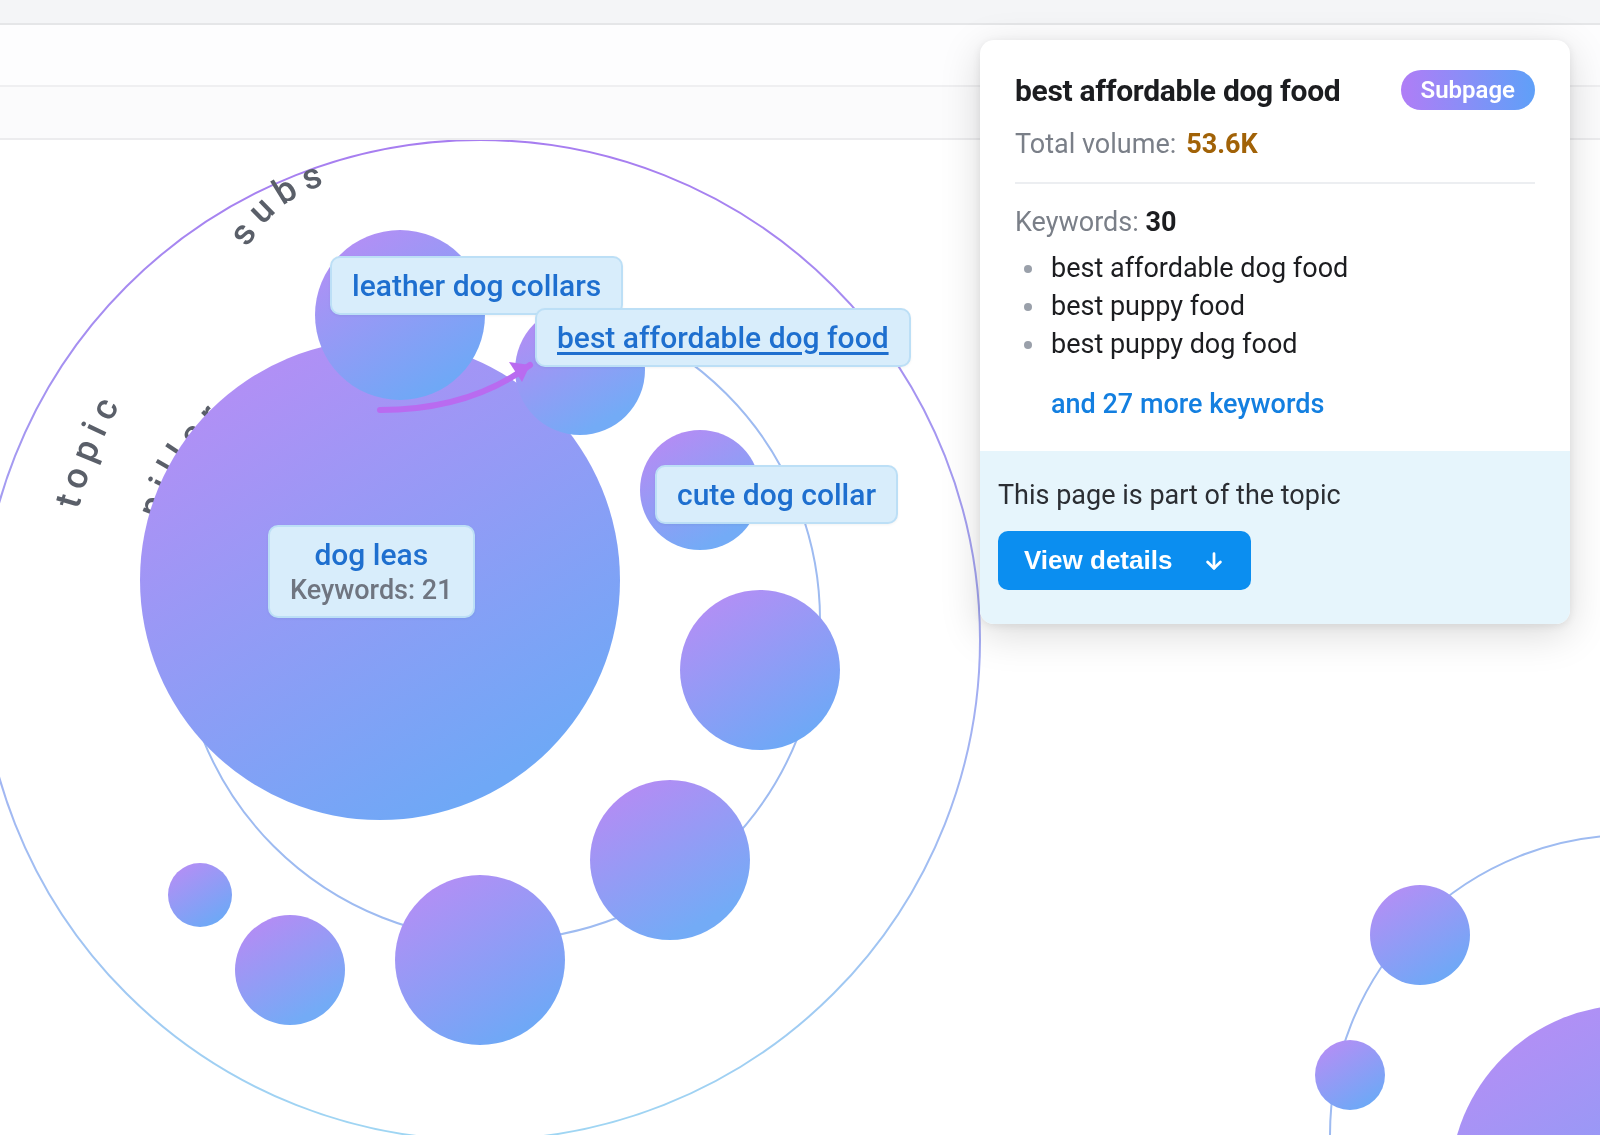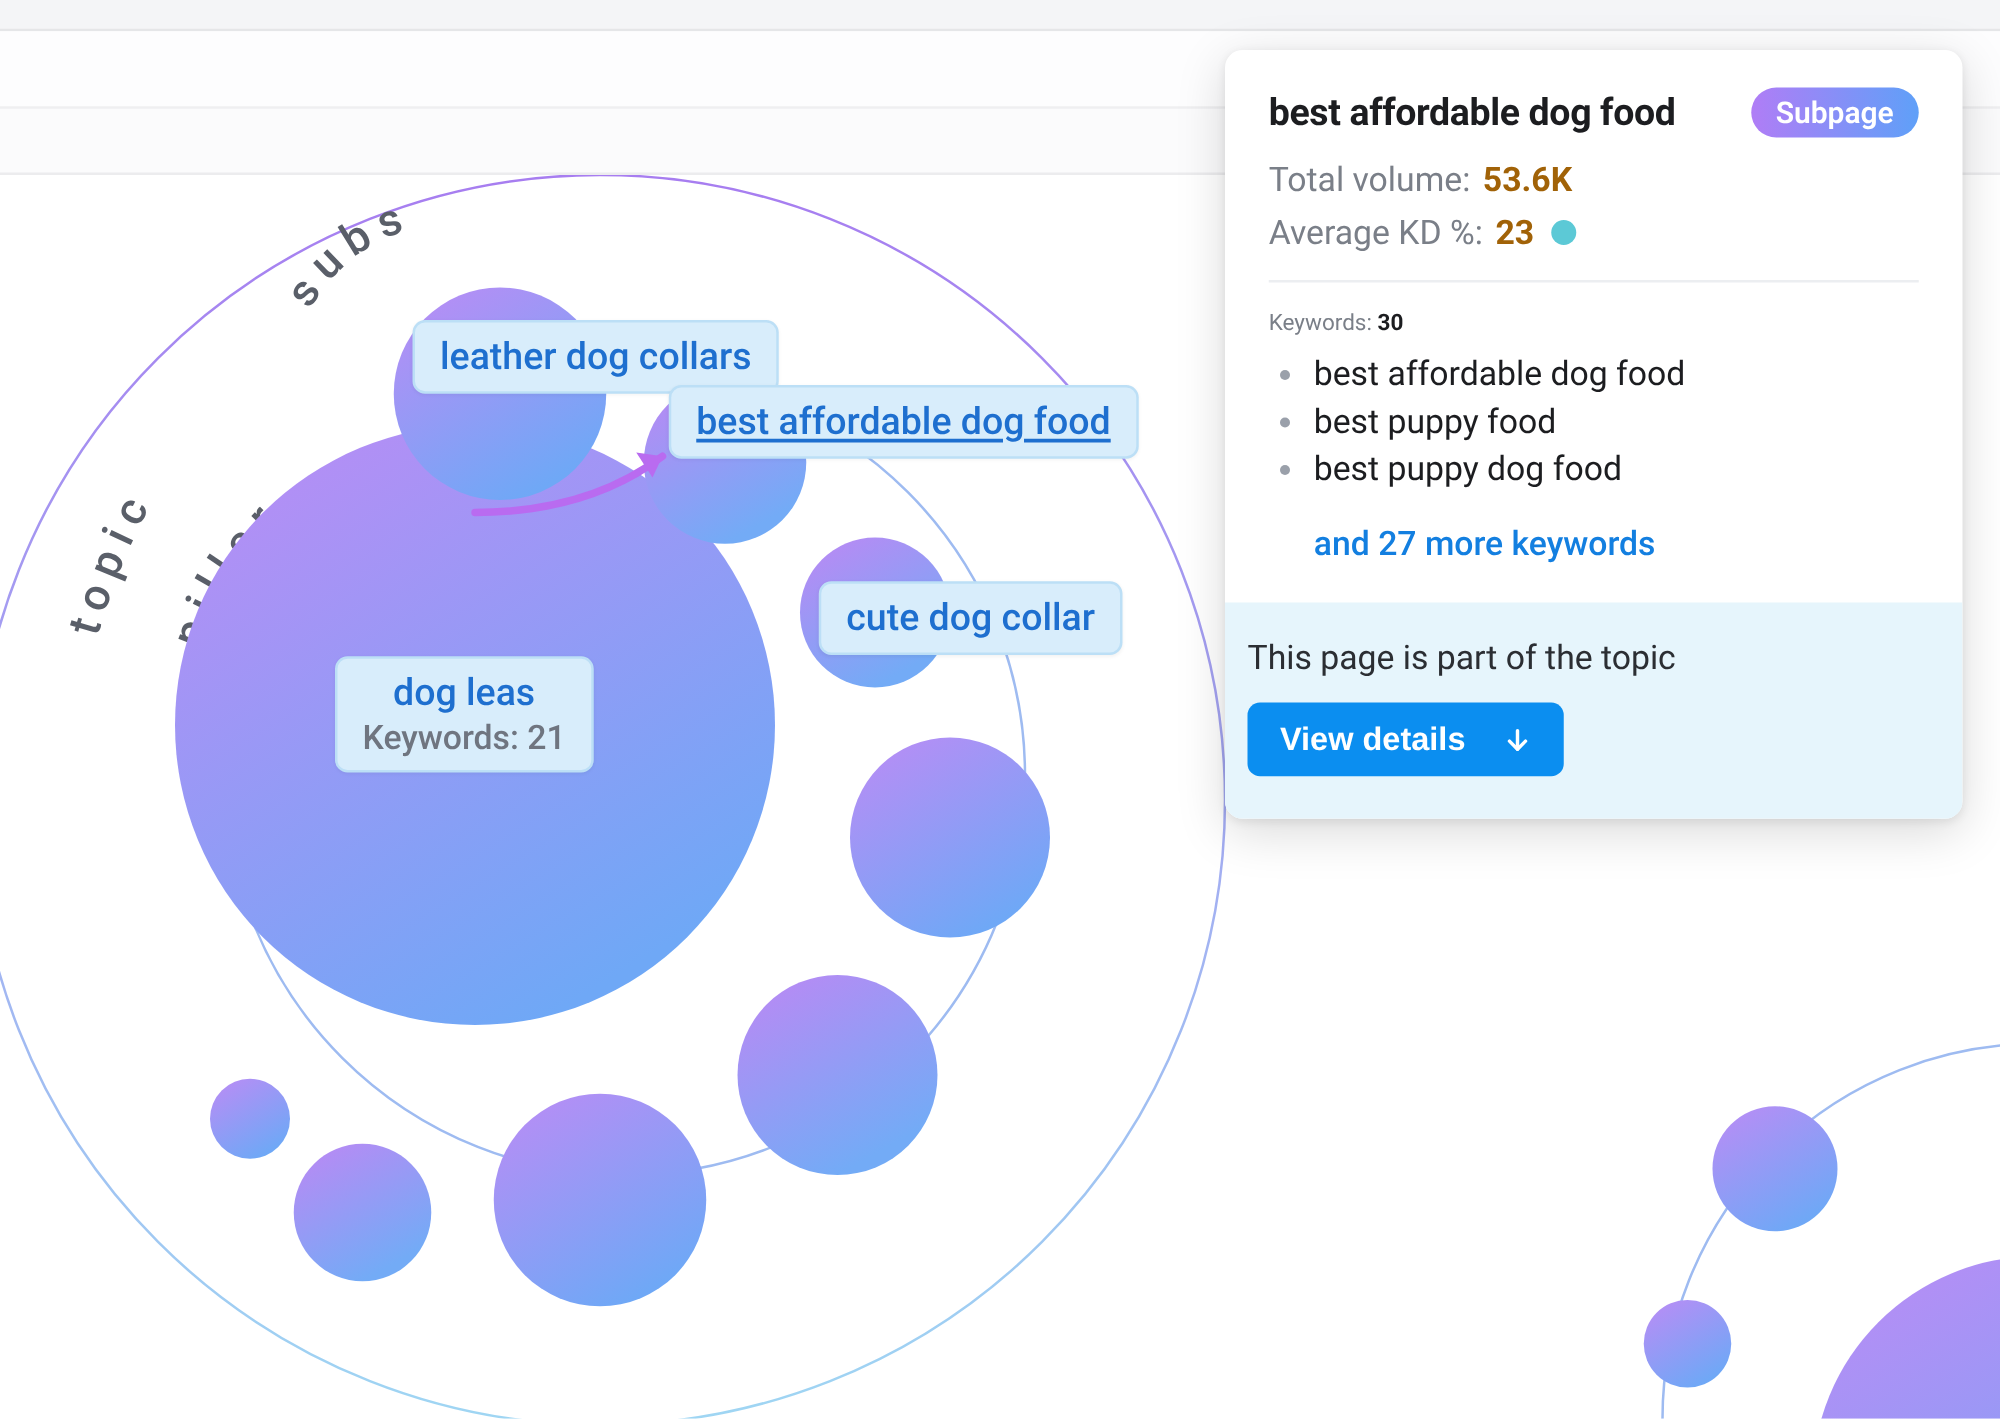--- a/index.html
+++ b/index.html
@@ -63,21 +63,21 @@
     color: #fff;
     font-size: 24px;
     font-weight: 600;
     padding: 6px 20px;
     border-radius: 22px;
   }
   .metric-line { font-size: 27px; color: #7a7f88; margin-bottom: 10px; display: flex; align-items: center; gap: 10px; }
   .metric-value { color: #a16207; font-weight: 700; }
   .kd-dot { display: inline-block; width: 20px; height: 20px; border-radius: 50%; background: #5cc9d6; margin-left: 4px; }
   .divider { border: 0; border-top: 2px solid #eceef1; margin: 22px 0; }
-  .keywords-head { font-size: 18px; color: #7a7f88; margin-bottom: 14px; }
+  .keywords-head { font-size: 27px; color: #7a7f88; margin-bottom: 14px; }
   .keywords-head .metric-value { color: #1c1d20; font-weight: 700; }
   .keyword-list { list-style: disc; padding-left: 32px; color: #7a7f88; }
   .keyword-list li { font-size: 27px; color: #1c1d20; margin-bottom: 6px; padding-left: 4px; }
   .keyword-list li::marker { color: #9aa0aa; }
   .more-link { font-size: 27px; color: #137fe0; font-weight: 500; padding-left: 36px; margin-top: 22px; display: inline-block; cursor: pointer; }
   .panel-footer {
     background: #e6f5fc;
     padding: 28px 35px 34px 18px;
     margin-top: 26px;
   }
@@ -184,25 +184,20 @@
 
   <div class="panel">
     <div class="panel-inner">
       <div class="panel-header">
         <div class="panel-title">best affordable dog food</div>
         <div class="badge">Subpage</div>
       </div>
       <div class="metric-line">
         <span>Total volume:</span>
         <span class="metric-value">53.6K</span>
-      </div>
-      <div class="metric-line">
-        <span>Average KD %:</span>
-        <span class="metric-value">23</span>
-        <span class="kd-dot" style="background:#5cc9d6"></span>
       </div>
       <hr class="divider">
       <div class="keywords-head">
         <span>Keywords:</span>
         <span class="metric-value">30</span>
       </div>
       <ul class="keyword-list">
         <li>best affordable dog food</li>
         <li>best puppy food</li>
         <li>best puppy dog food</li>

